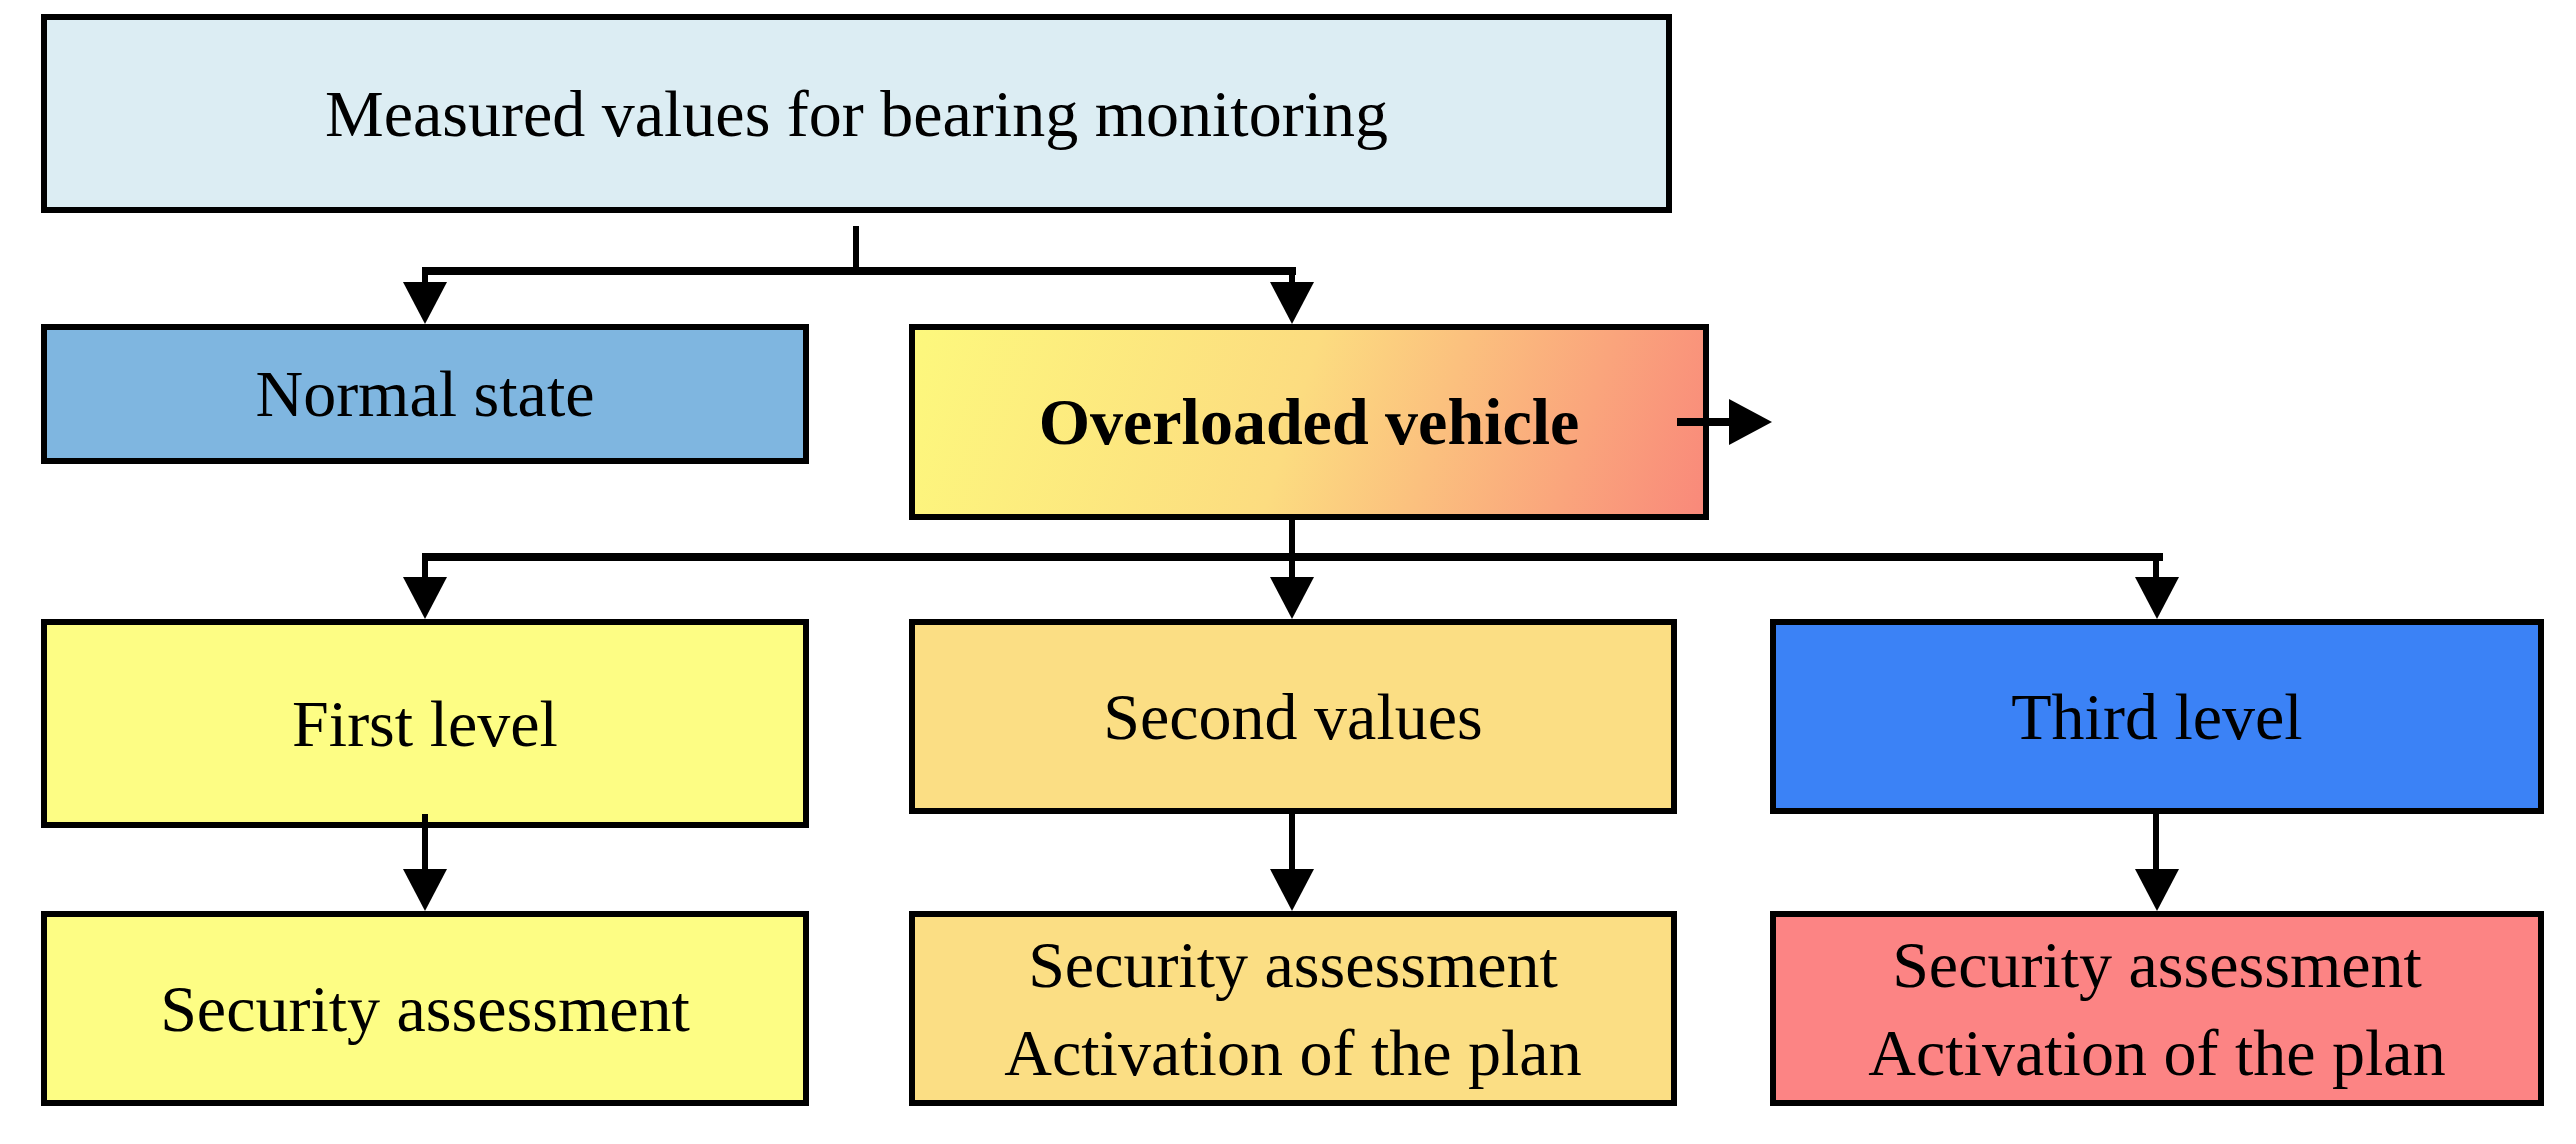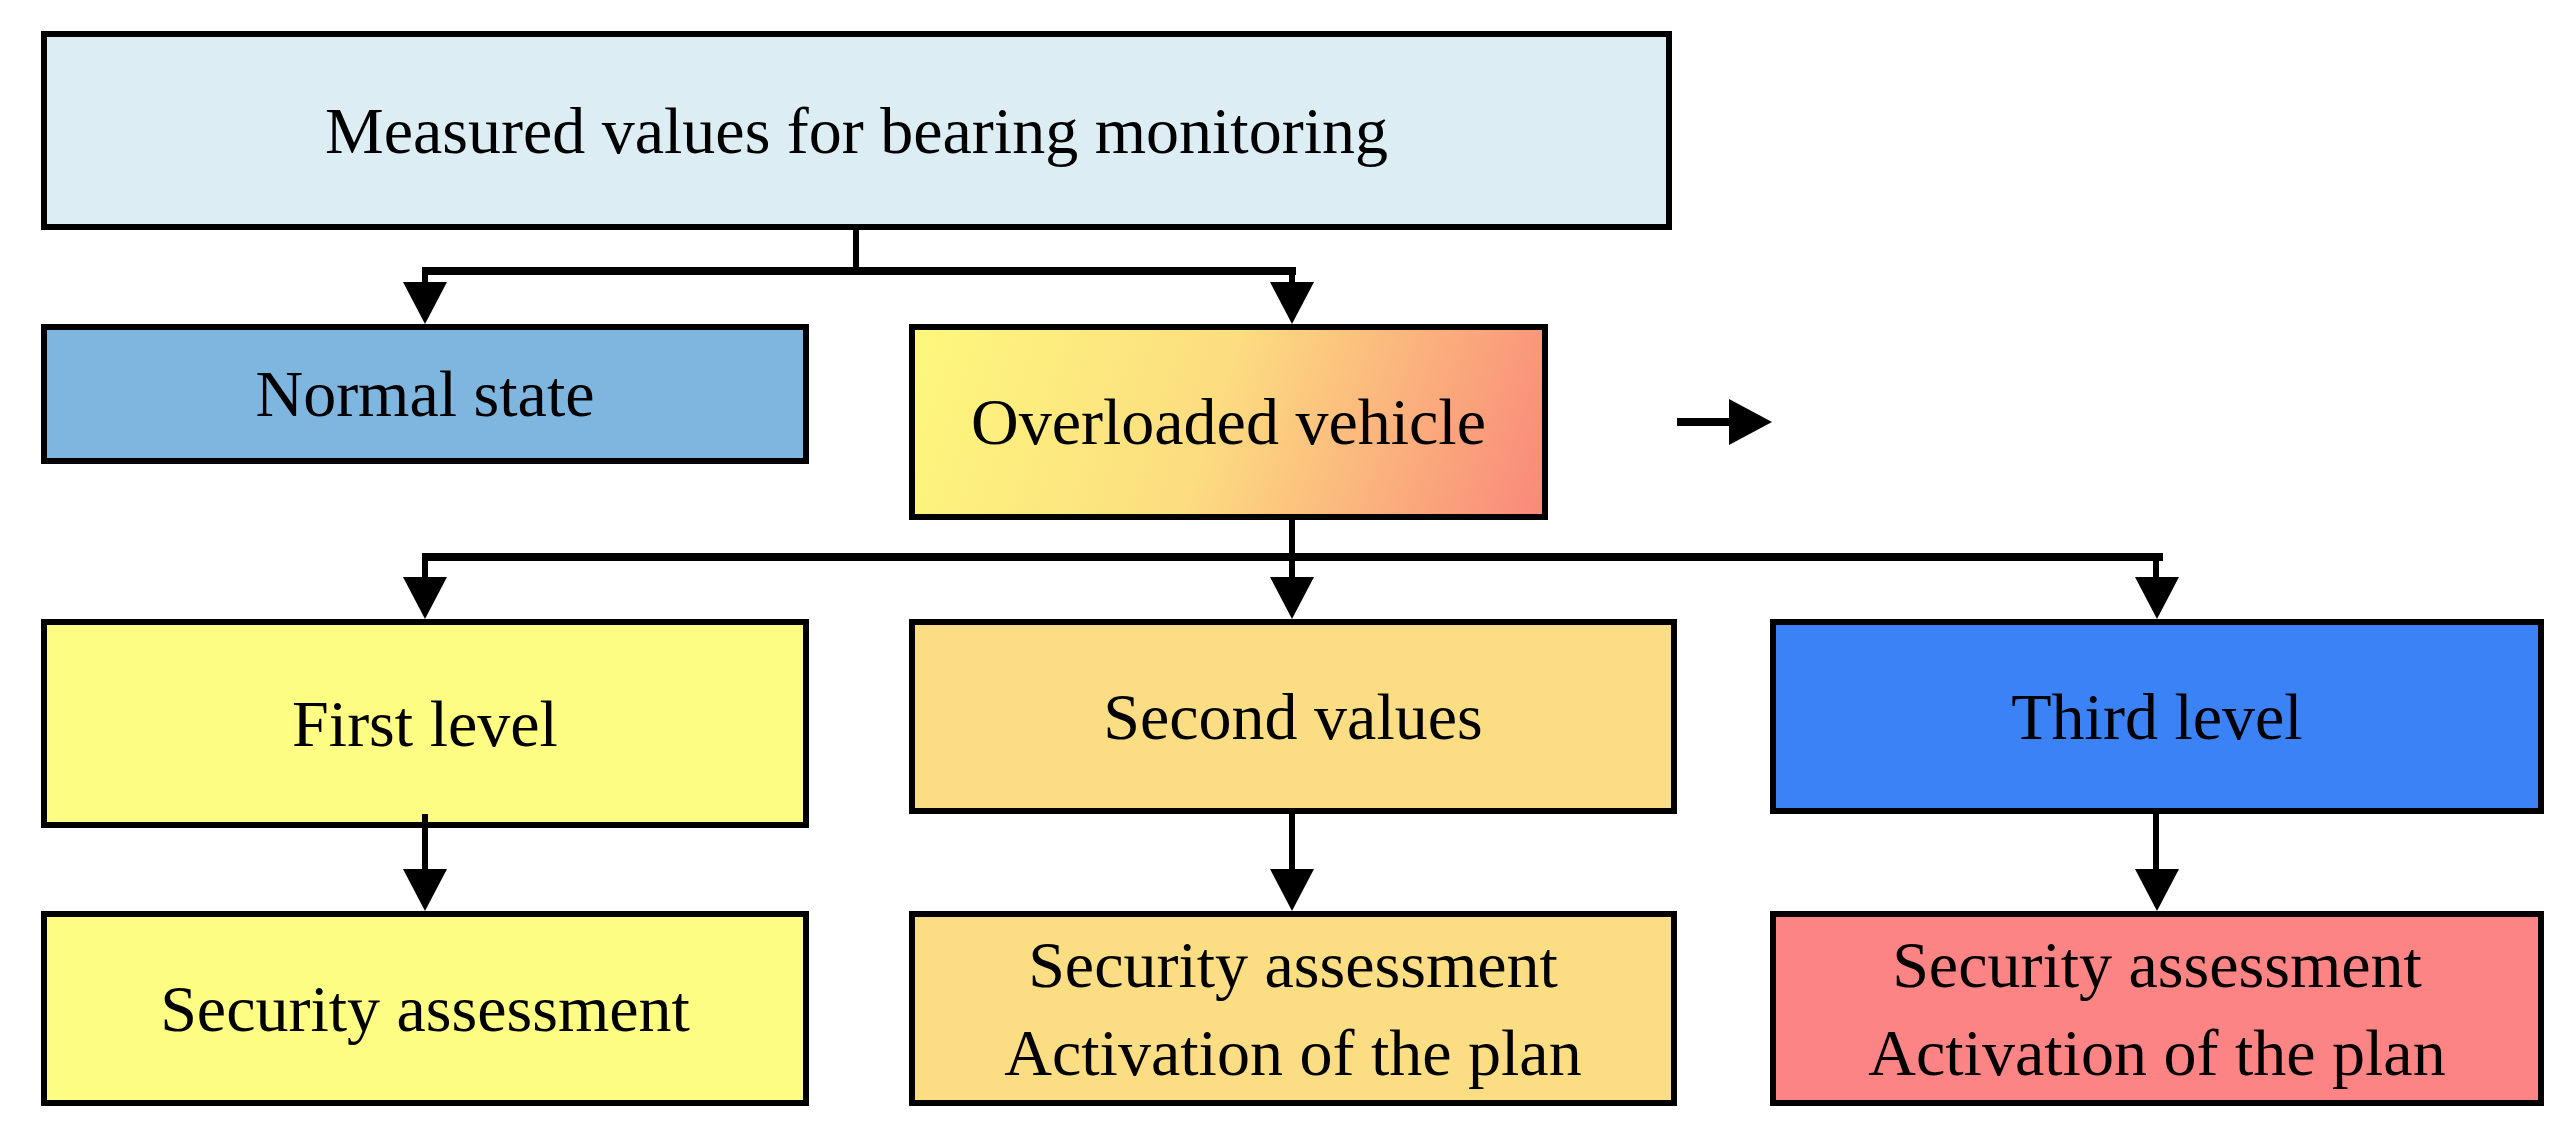--- a/index.html
+++ b/index.html
@@ -18,24 +18,24 @@
     display:flex;
     flex-direction:column;
     align-items:center;
     justify-content:center;
     text-align:center;
     font-size:66px;
     line-height:88px;
     white-space:nowrap;
   }
   
-  .b-measured     {left:41px;  top:31px;  width:1631px; height:199px; background:#dcedf3;}
+  .b-measured     {left:41px;  top:14px;  width:1631px; height:199px; background:#dcedf3;}
   .b-normal       {left:41px;  top:324px; width:768px;  height:140px; background:#7fb6e0;}
-  .b-overloaded   {left:909px; top:324px; width:639px;  height:196px;
-                   background:linear-gradient(108deg,#fdf87d 0%,#fcdc80 48%,#f9897a 100%);}
+  .b-overloaded   {left:909px; top:324px; width:800px;  height:196px;
+                   background:linear-gradient(108deg,#fdf87d 0%,#fcdc80 48%,#f9897a 100%);font-weight:bold;}
   .b-hierarchical {left:1770px;top:321px; width:774px;  height:201px;
                    background:linear-gradient(105deg,#fdf77d 0%,#fcdc80 50%,#f9897a 100%);}
   .b-first        {left:41px;  top:619px; width:768px;  height:209px; background:#fdfd84;}
   .b-second       {left:909px; top:619px; width:768px;  height:195px; background:#fbde84;}
   .b-third        {left:1770px;top:619px; width:774px;  height:195px; background:#3b82f6;}
   .b-assess1      {left:41px;  top:911px; width:768px;  height:195px; background:#fdfd84;}
   .b-assess2      {left:909px; top:911px; width:768px;  height:195px; background:#fbde84;}
   .b-assess3      {left:1770px;top:911px; width:774px;  height:195px; background:#fc8484;}
 
   

